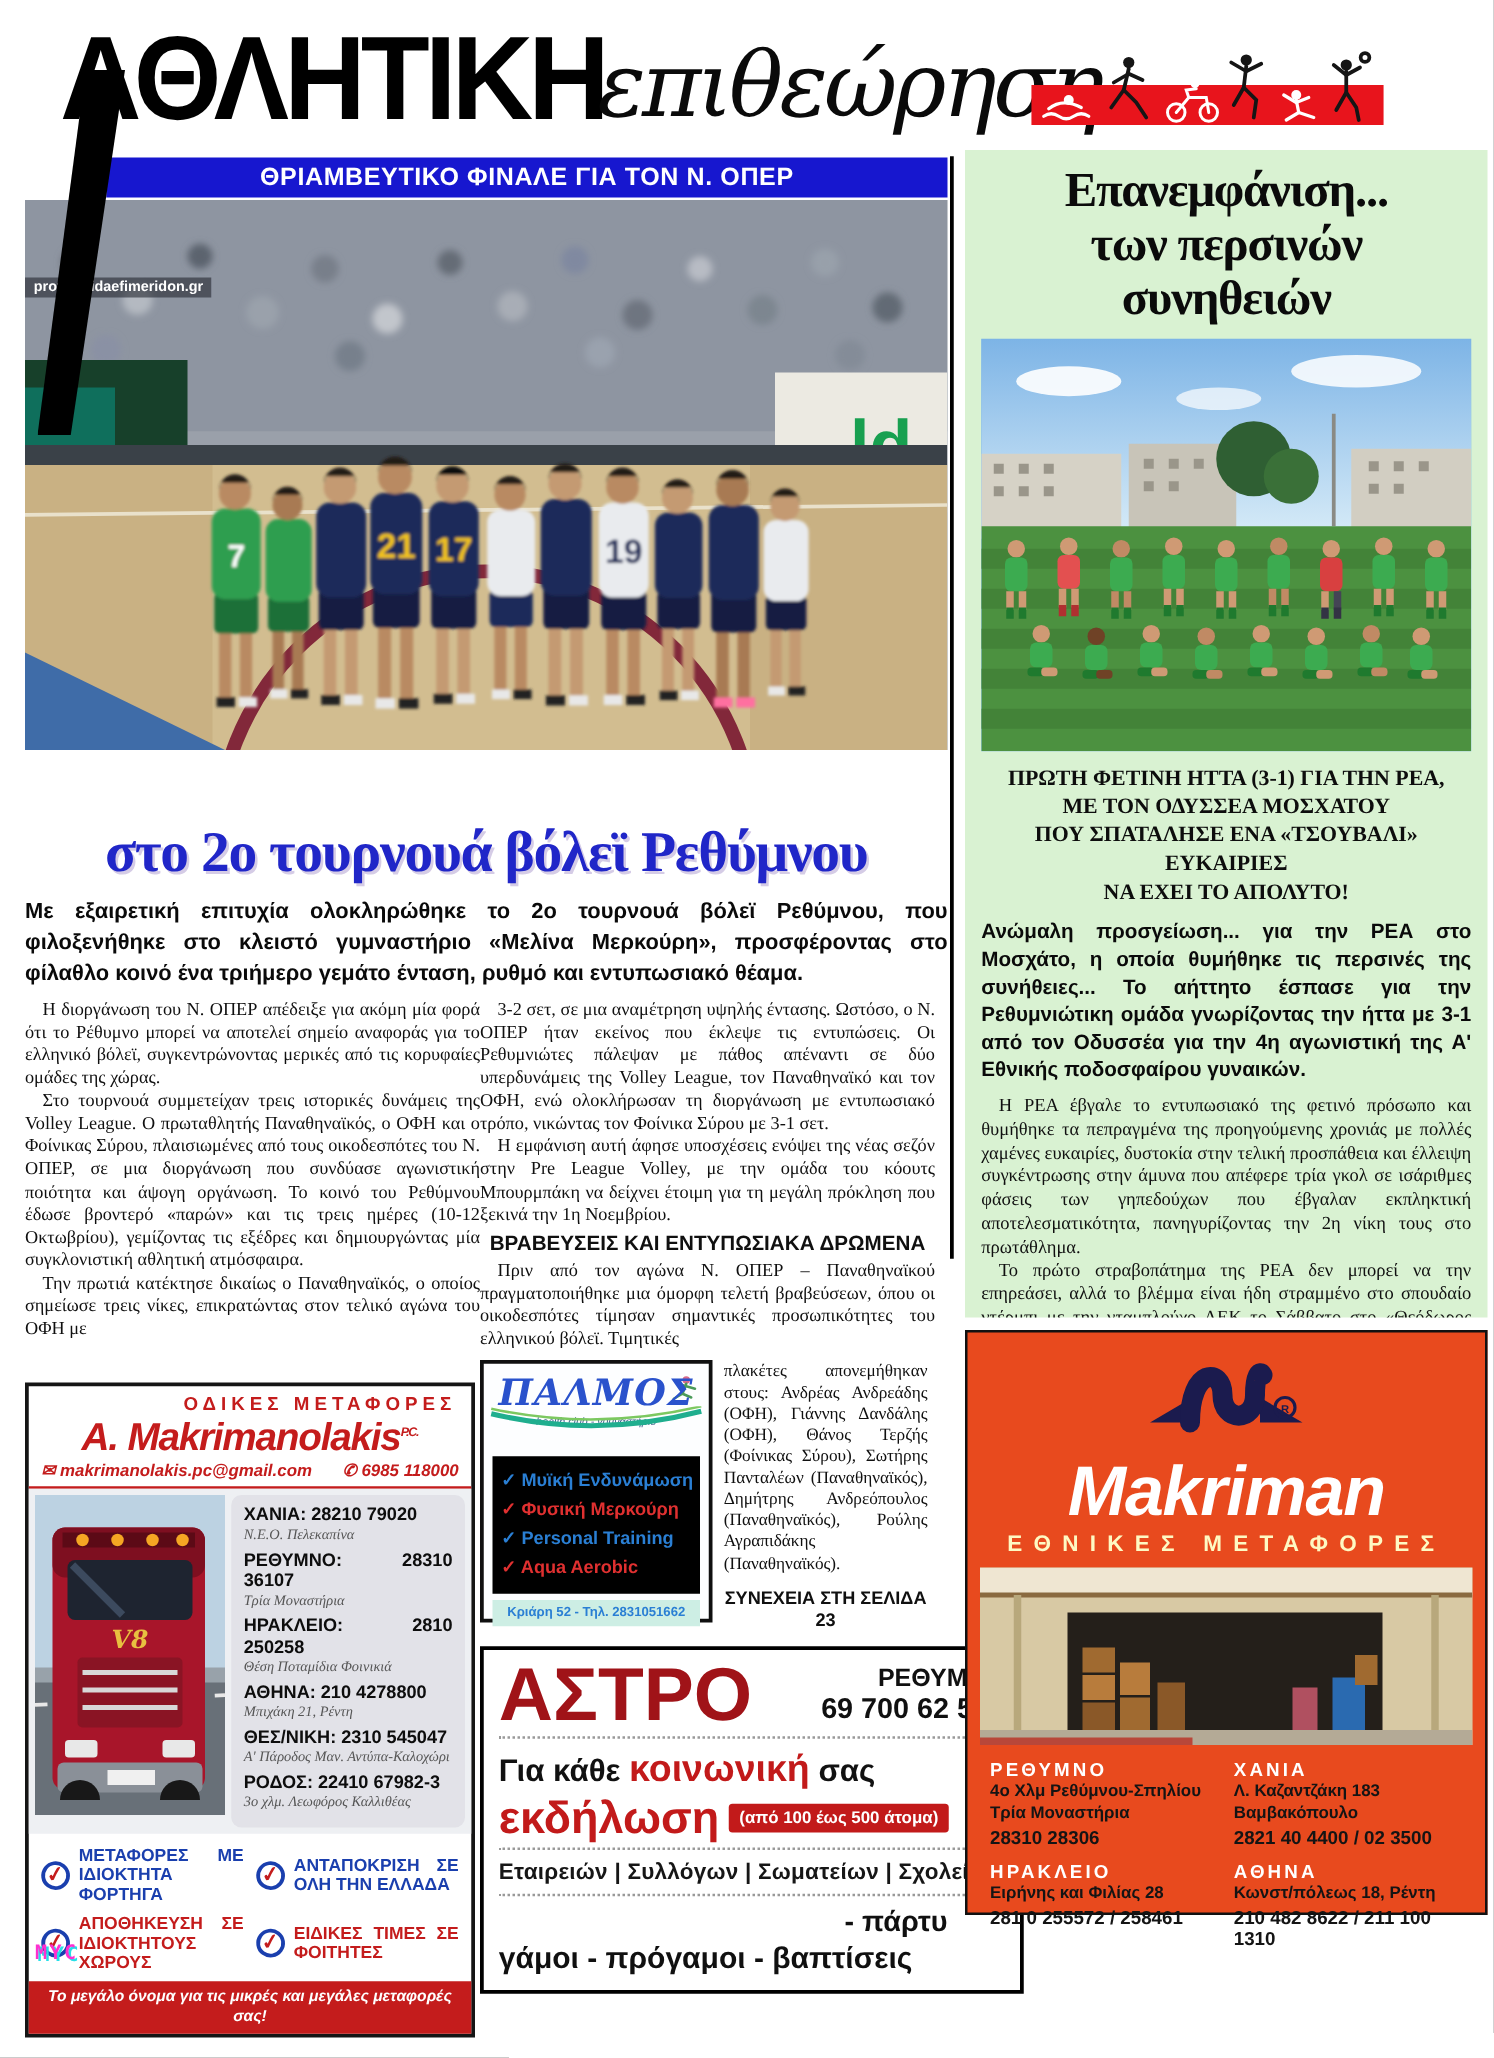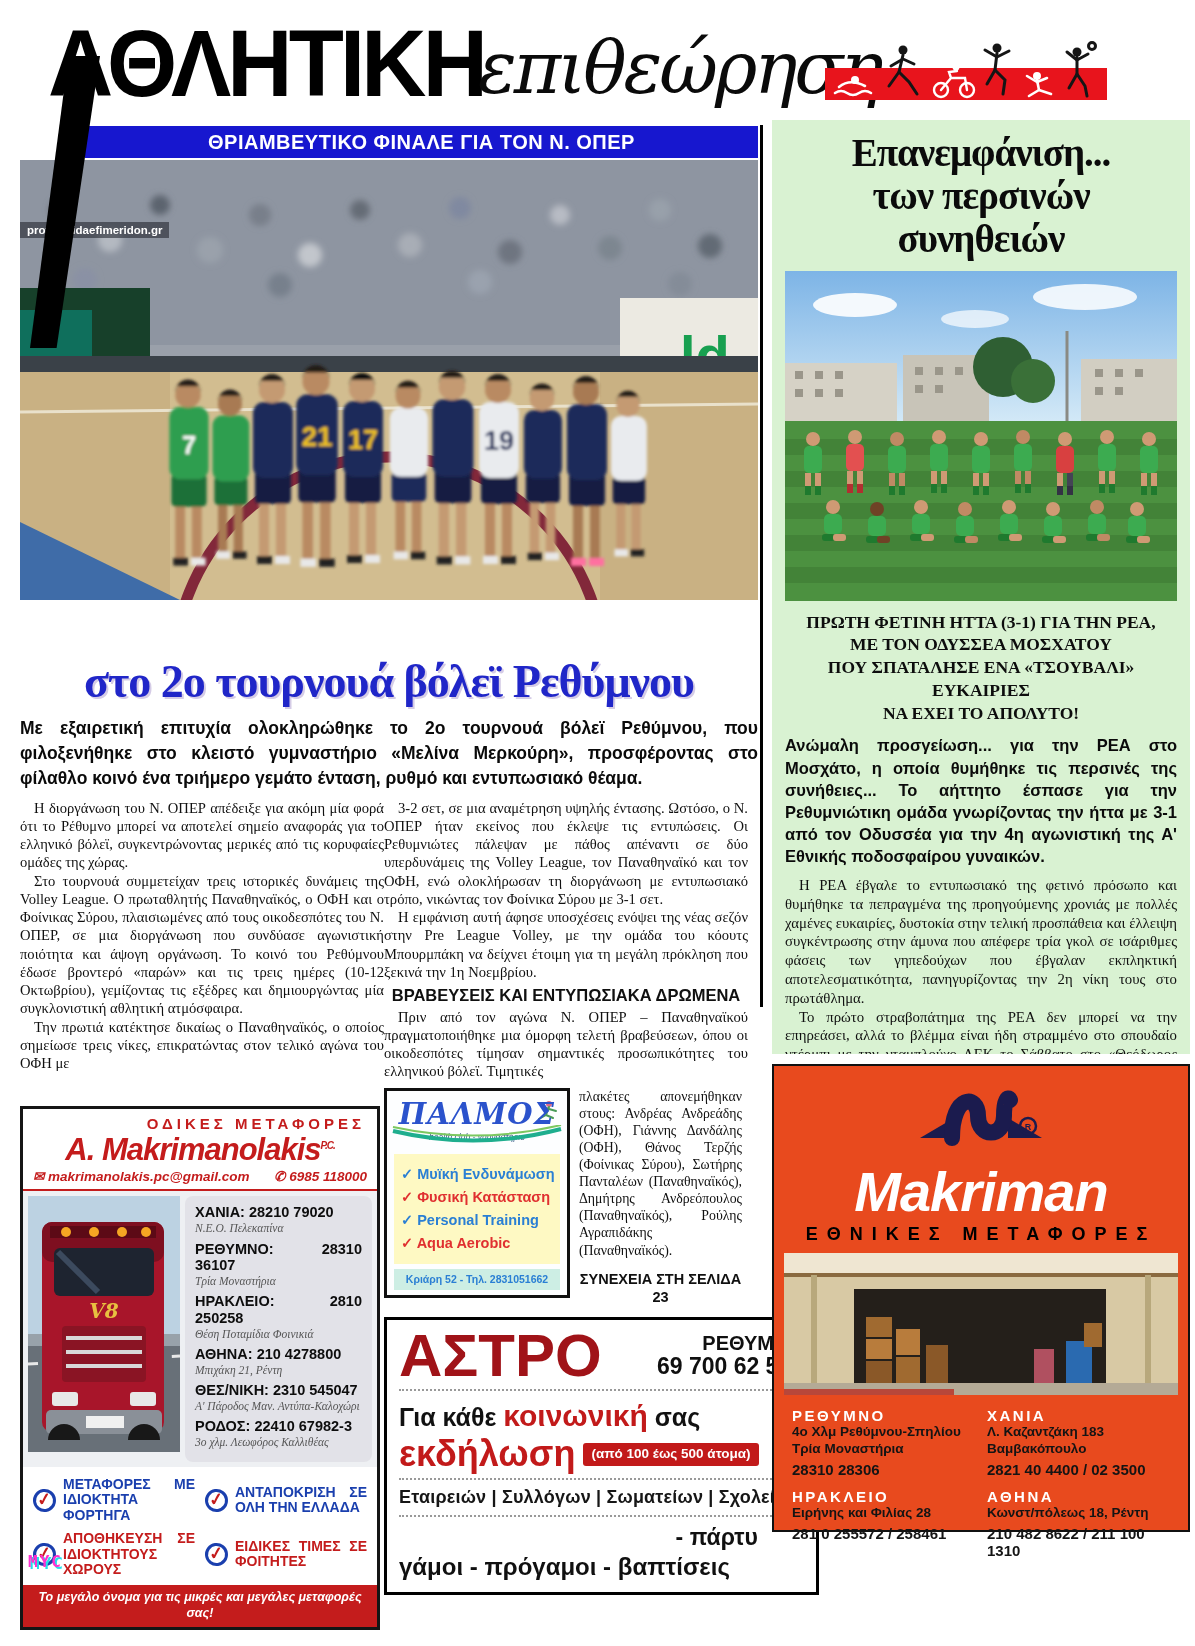--- a/index.html
+++ b/index.html
@@ -41,21 +41,21 @@
   .cont23{margin-top:12px;text-align:center;font-family:"Liberation Sans",sans-serif;font-weight:800;font-size:14.5px}
 
   
   .palmos{width:186px;height:210px;border:3px solid #101010;background:#fdfeff;display:flex;flex-direction:column}
   .pa-logo{position:relative;height:58px;text-align:center;padding-top:5px}
   .pa-brand{font-family:"DejaVu Serif",serif;font-style:italic;font-weight:700;font-size:29px;
             color:#2a52cc;letter-spacing:1px;position:relative;z-index:2}
   .pa-fig{position:absolute;right:8px;top:8px}
   .pa-swoosh{position:absolute;left:4px;top:34px;z-index:1}
   .pa-tag{font-size:8.5px;color:#3a5a88;text-align:center;font-style:italic;font-family:"Liberation Sans",sans-serif}
-  .pa-list{background:#fef9c3;margin:11px 7px 0;padding:9px 7px;flex:1}
+  .pa-list{background:#000000;margin:22px 7px 0;padding:9px 7px;flex:1}
   .pa-item{font-family:"Liberation Sans",sans-serif;font-weight:800;font-size:14.5px;line-height:1.6;white-space:nowrap}
   .c-blue{color:#2a7fd4}.c-red{color:#e03030}
   .pa-foot{background:#cdeee4;color:#2a7fd4;font-family:"Liberation Sans",sans-serif;font-weight:700;
            font-size:10.5px;text-align:center;padding:4px 0;margin:5px 7px 7px}
 
   
   .truck-ad{margin-top:34px;width:360px;border:3px solid #151515;background:#fff}
   .tr-odik{color:#c41c1c;font-family:"Liberation Sans",sans-serif;font-weight:800;font-size:15px;
            letter-spacing:4px;text-align:right;padding:6px 12px 0}
   .tr-brand{color:#c41c1c;font-family:"Liberation Sans",sans-serif;font-weight:800;font-style:italic;
@@ -104,21 +104,21 @@
   .rea-lead{font-family:"Liberation Sans",sans-serif;font-weight:700;font-size:16.5px;line-height:1.34;
             text-align:justify;margin-top:10px;color:#0a0a0a}
   .rea-body{margin-top:9px}
   .rea-body p{font-size:14.8px;line-height:1.27;text-align:justify;text-indent:14px;margin:0;color:#101010}
 
   
   .makriman-ad{position:absolute;left:772px;top:1064px;width:418px;height:468px;background:#e84a1e;
                border:2px solid #111;text-align:center;padding-top:10px}
   .mk-brand{color:#fff;font-family:"Liberation Sans",sans-serif;font-weight:800;font-style:italic;
             font-size:56px;line-height:1;letter-spacing:-1px;margin-top:2px}
-  .mk-tag{color:#000000;font-family:"Liberation Sans",sans-serif;font-weight:700;font-size:18px;
+  .mk-tag{color:#fef9c3;font-family:"Liberation Sans",sans-serif;font-weight:700;font-size:18px;
           letter-spacing:9px;margin:4px 0 8px}
   .mk-photo{width:394px;height:142px;margin:0 auto;background:#d8c9a4;overflow:hidden}
   .mk-grid{display:grid;grid-template-columns:1fr 1fr;gap:10px 12px;padding:12px 18px 0;text-align:left}
   .mk-city{color:#fff;font-family:"Liberation Sans",sans-serif;font-weight:800;font-size:15px;letter-spacing:2.5px}
   .mk-line{color:#141414;font-family:"Liberation Sans",sans-serif;font-weight:600;font-size:13.5px;line-height:1.25}
   .mk-phone{color:#141414;font-family:"Liberation Sans",sans-serif;font-weight:800;font-size:15px;margin-top:3px}
 
   .myc{position:absolute;left:28px;top:1552px;font-family:"DejaVu Sans Mono",monospace;font-weight:700;
        font-size:16px;color:#ff2fd0;text-shadow:2px 2px 0 #25dfe8;letter-spacing:2px}
 </style>
@@ -447,21 +447,21 @@
               </svg>
               <span class="pa-brand">ΠΑΛΜΟΣ</span>
               <svg class="pa-fig" width="26" height="26" viewBox="0 0 26 26">
                 <circle cx="16" cy="5" r="3" fill="#d86a8a"></circle>
                 <path d="M16 8 L13 16 M13 16 L6 20 M13 16 L20 19 M16 10 L9 8 M16 10 L23 12" stroke="#4a9a58" stroke-width="2" fill="none" stroke-linecap="round"></path>
               </svg>
             </div>
             <div class="pa-tag">health club - γυμναστήριο</div>
             <div class="pa-list">
               <div class="pa-item c-blue">✓ Μυϊκή Ενδυνάμωση</div>
-              <div class="pa-item c-red">✓ Φυσική Κατάσταση</div>
+              <div class="pa-item c-red">✓ Φυσική Μερκούρη</div>
               <div class="pa-item c-blue">✓ Personal Training</div>
               <div class="pa-item c-red">✓ Aqua Aerobic</div>
             </div>
             <div class="pa-foot">Κριάρη 52 - Τηλ. 2831051662</div>
           </div>
           <div class="names">
             <p class="bp" style="text-indent:0">πλακέτες απονεμήθηκαν στους: Ανδρέας Ανδρεάδης (ΟΦΗ), Γιάννης Δανδάλης (ΟΦΗ), Θάνος Τερζής (Φοίνικας Σύρου), Σωτήρης Πανταλέων (Παναθηναϊκός), Δημήτρης Ανδρεόπουλος (Παναθηναϊκός), Ρούλης Αγραπιδάκης (Παναθηναϊκός).</p>
             <div class="cont23">ΣΥΝΕΧΕΙΑ ΣΤΗ ΣΕΛΙΔΑ 23</div>
           </div>
         </div>

